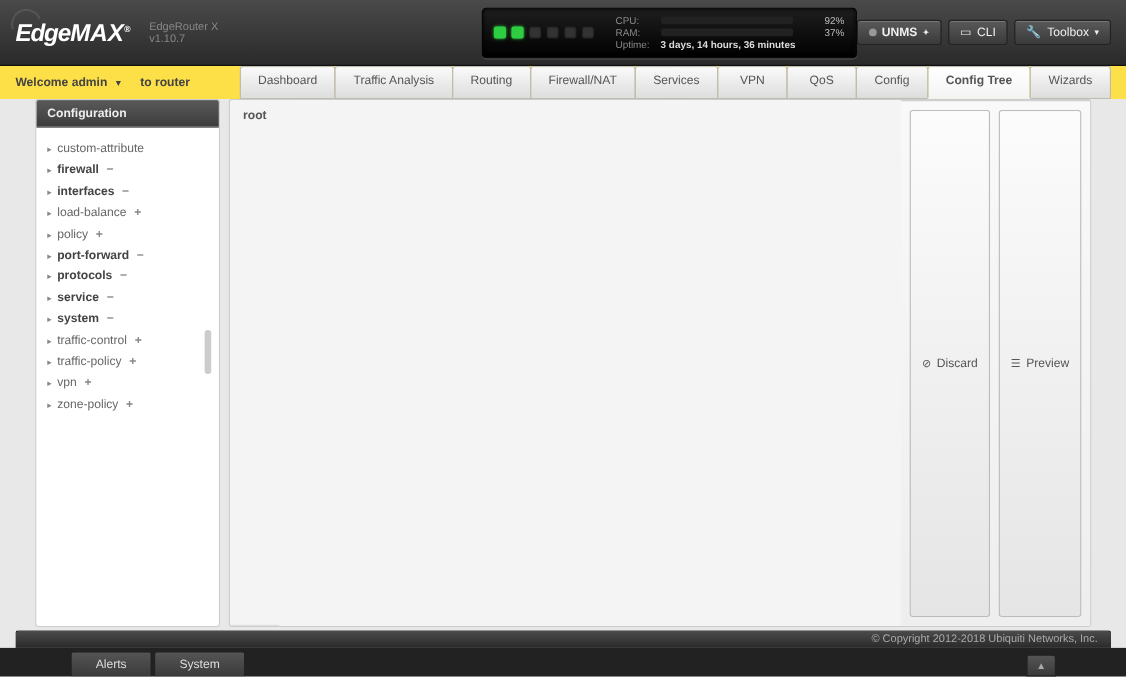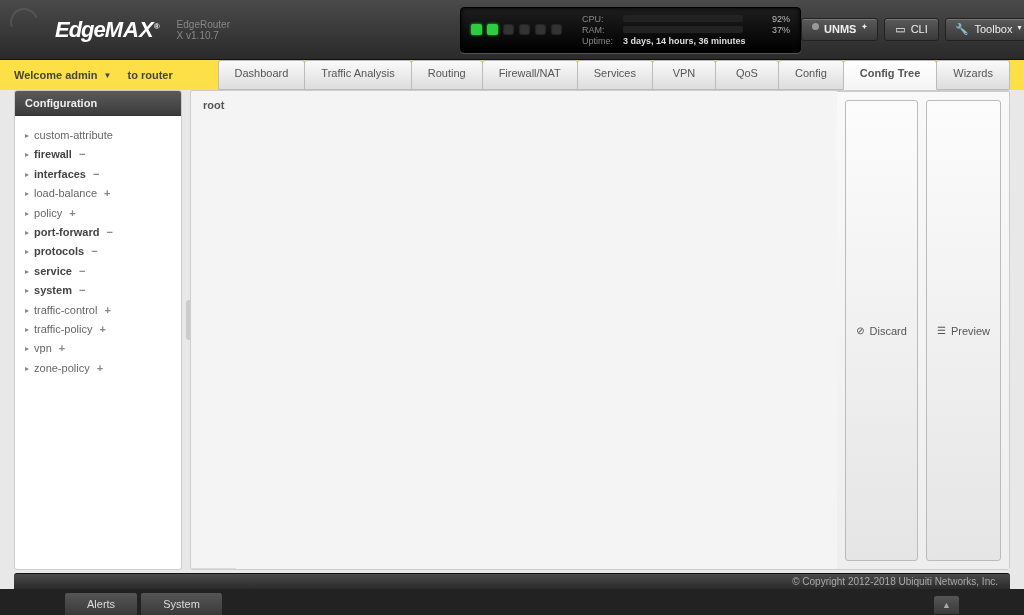--- a/index.html
+++ b/index.html
@@ -20,21 +20,21 @@
     align-items: center;
     padding: 0 14px;
     color: #bbb;
     border-bottom: 1px solid #111;
   }
   .logo {
     display:flex;
     align-items:center;
     gap:4px;
   }
-  .logo-main { font-size: 22px; font-weight: bold; font-style: italic; color: #fff; letter-spacing: -1px; margin-left: 41px;}
+  .logo-main { font-size: 22px; font-weight: bold; font-style: italic; color: #fff; letter-spacing: -1px;}
   .logo-max { font-weight: 900; letter-spacing: 0;}
   .logo-sub { font-size: 10px; color: #888; margin-left: 18px;}
   .logo-arc {
     width: 28px; height: 28px;
     border: 2px solid #666;
     border-bottom-color: transparent;
     border-right-color: transparent;
     border-radius: 50%;
     position:absolute;
     left:10px; top:8px;
@@ -63,20 +63,21 @@
   .uptime-val { color:#ddd; font-weight:bold; font-size:9px;}
   .header-right { margin-left:auto; display:flex; gap:6px;}
   .hbtn {
     background: linear-gradient(#5a5a5a,#3a3a3a);
     color:#eee;
     border:1px solid #222;
     border-radius:3px;
     padding: 4px 10px;
     font-size:11px;
     display:flex;
+    align-items:center;
     gap:5px;
     cursor:pointer;
     box-shadow: inset 0 1px 0 #777;
   }
   .hbtn .dot { width:7px;height:7px;border-radius:50%;background:#999;}
   .hbtn.unms { font-weight:bold; }
   
   .subbar {
     display:flex;
     height: 30px;
@@ -104,21 +105,21 @@
   .tab.active {
     background: linear-gradient(#fff,#f4f4f4);
     border-bottom-color:#f4f4f4;
     font-weight:bold;
     position:relative;
     z-index:2;
   }
   
   .main {
     display:flex;
-    padding: 0 14px;
+    padding: 0 32px;
     gap: 8px;
     height: 480px;
   }
   .sidebar {
     width: 168px;
     background: #fff;
     border:1px solid #ccc;
     border-radius:3px;
     overflow:hidden;
   }

